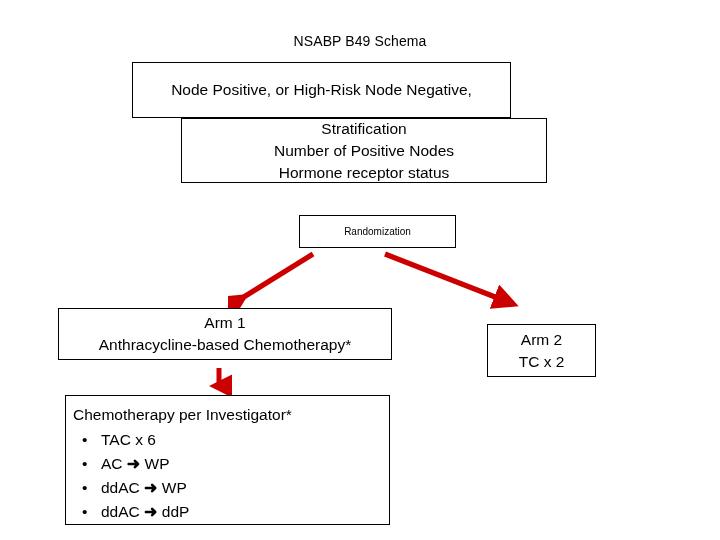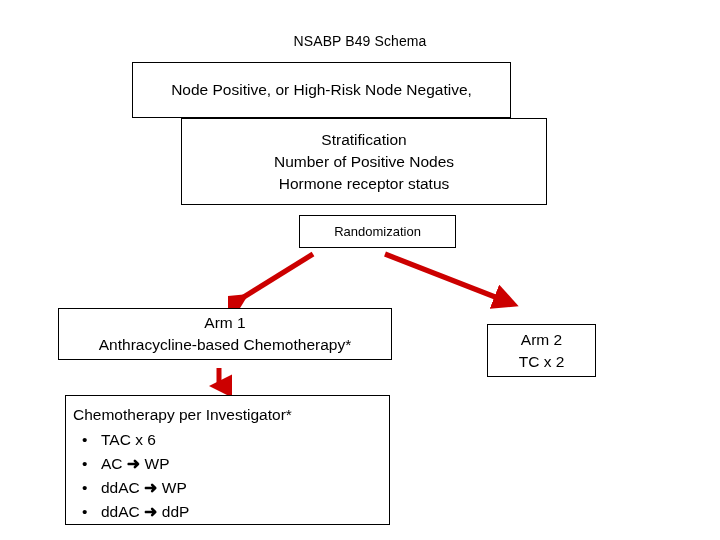--- a/index.html
+++ b/index.html
@@ -50,29 +50,29 @@
     left: 132px;
     top: 62px;
     width: 379px;
     height: 56px;
   }
   
   #stratification-box {
     left: 181px;
     top: 118px;
     width: 366px;
-    height: 87px;
+    height: 65px;
   }
   
   #randomization-box {
     left: 299px;
     top: 215px;
     width: 157px;
     height: 33px;
-    font-size: 13px;
+    font-size: 10px;
   }
   
   #arm1-box {
     left: 58px;
     top: 308px;
     width: 334px;
     height: 52px;
   }
   
   #arm2-box {

